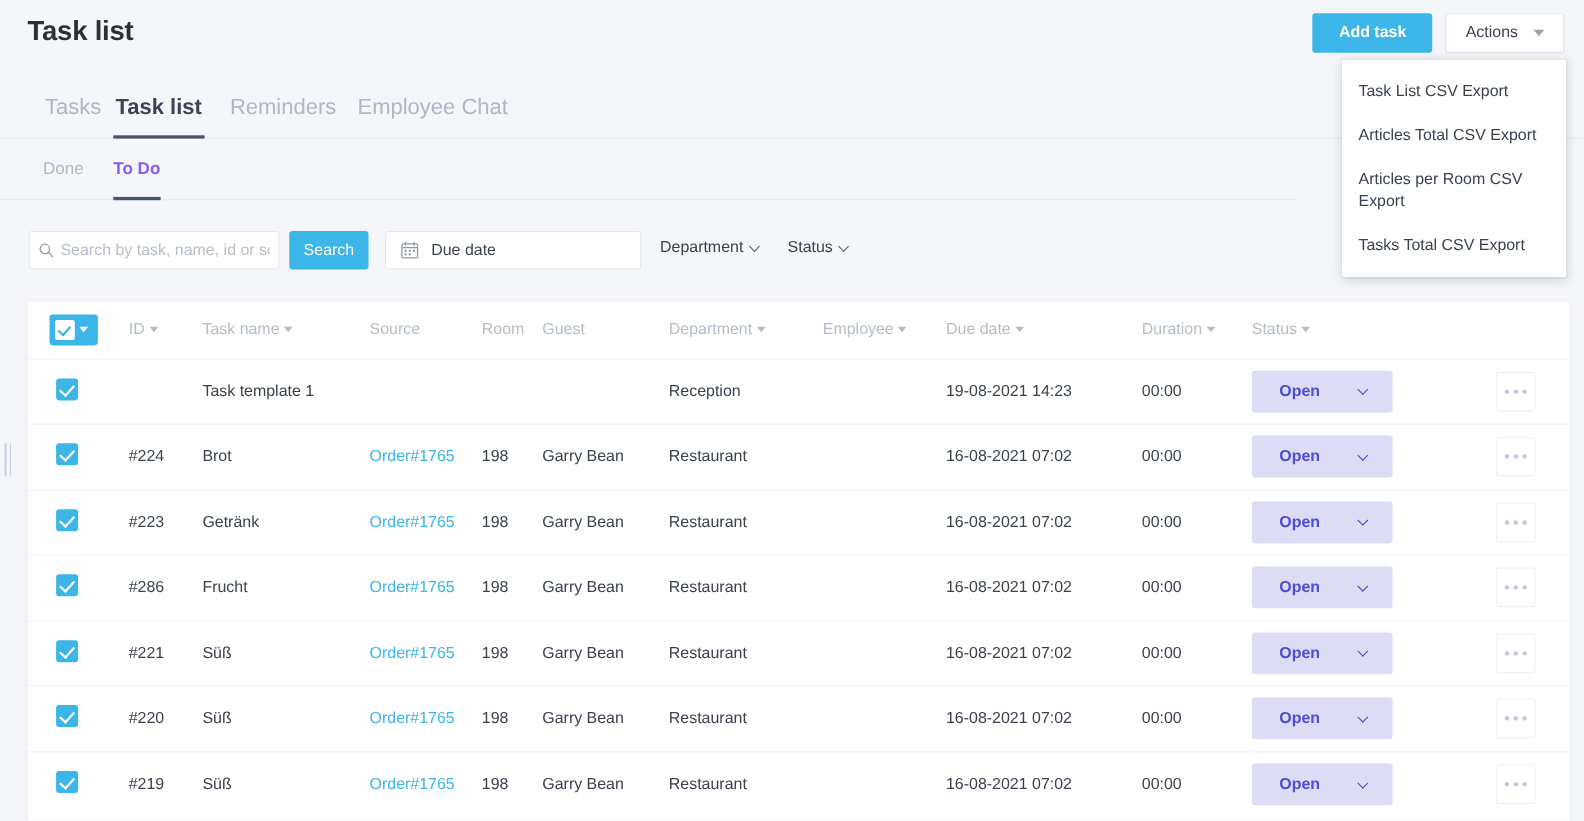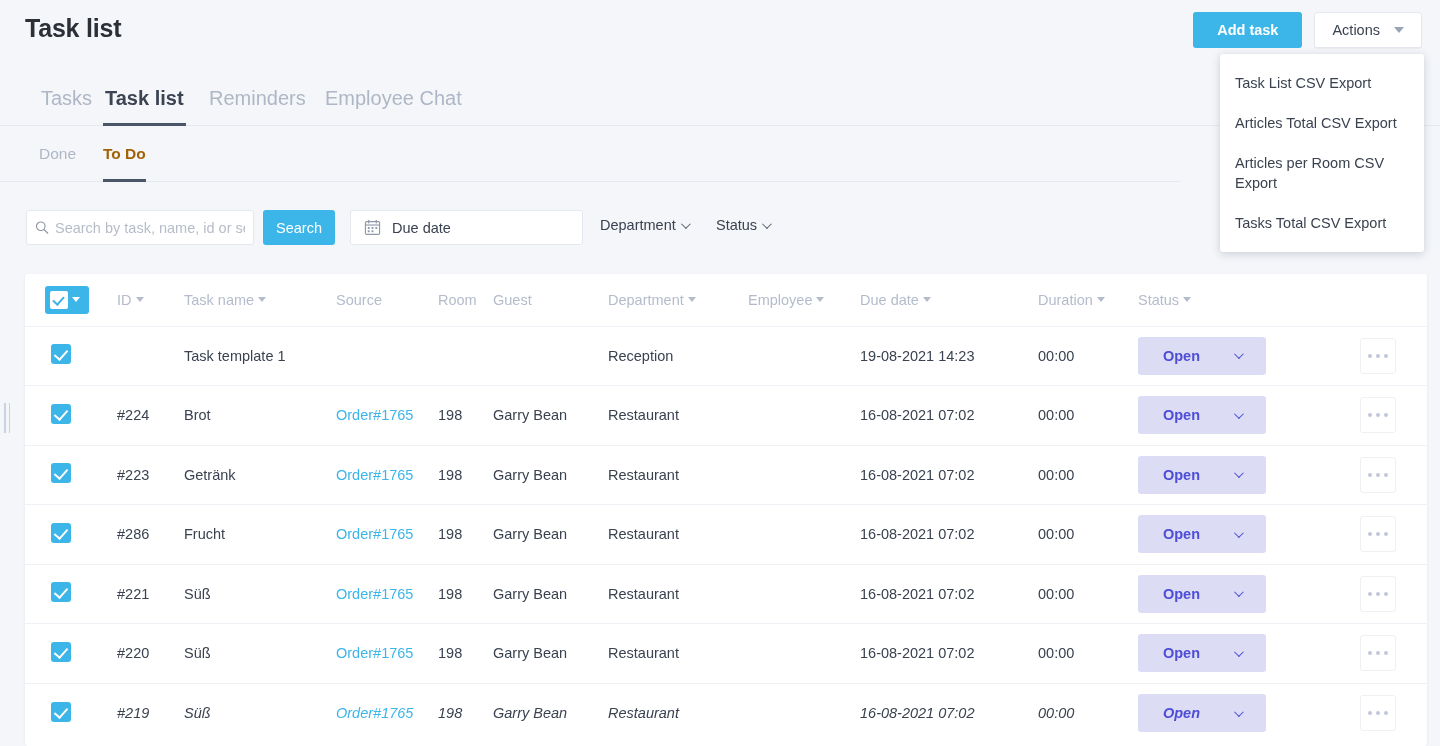--- a/index.html
+++ b/index.html
@@ -70,21 +70,21 @@
   .tab.active { color: #3b4453; font-weight: bold; border-bottom: 3px solid #4a5568; }
 
   .subtabs-row {
     position: absolute; left: 0; top: 132px; width: 1180px; height: 50px;
     border-bottom: 1px solid #e6eaf0;
   }
   .subtab {
     position: absolute; top: 0; height: 50px; line-height: 44px;
     font-size: 15.5px; color: #aeb7c6; cursor: pointer;
   }
-  .subtab.active { color: #a16207; font-weight: bold; border-bottom: 3px solid #4a5568; }
+  .subtab.active { color: #8b5cf6; font-weight: bold; border-bottom: 3px solid #4a5568; }
 
   
   .filterbar {
     position: absolute; left: 0; top: 200px; width: 1440px; height: 58px;
   }
   .search-wrap {
     position: absolute; left: 26px; top: 10px;
     width: 228px; height: 35px;
     background: #fff; border: 1px solid #e4e8ee; border-radius: 3px;
     display: flex; align-items: center; padding: 0 8px;
@@ -139,21 +139,21 @@
   .tri {
     width: 0; height: 0;
     border-left: 4px solid transparent; border-right: 4px solid transparent;
     border-top: 5px solid #b4bccb;
   }
 
   tbody td {
     height: 59.5px; font-size: 14.5px; color: #3a4250;
     border-bottom: 1px solid #eef1f5; vertical-align: middle;
   }
-  tbody tr:last-child td { border-bottom: none; font-style: italic; }
+  tbody tr:last-child td { border-bottom: none; }
 
   .cb {
     width: 20px; height: 20px; border-radius: 3px;
     background: #3cb5e8; display: inline-block; position: relative;
     cursor: pointer;
   }
   .cb::after {
     content: ""; position: absolute;
     left: 6px; top: 3px; width: 6px; height: 11px;
     border-right: 2px solid #fff; border-bottom: 2px solid #fff;

